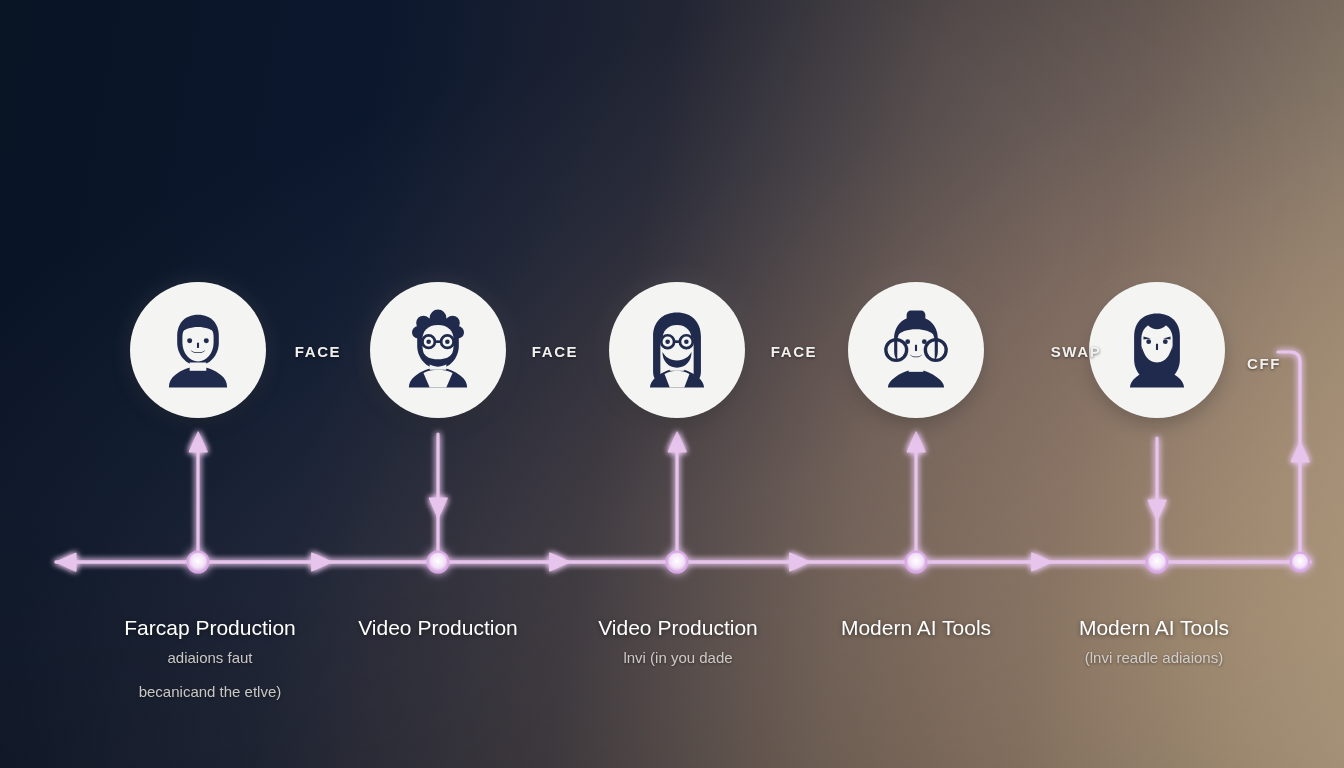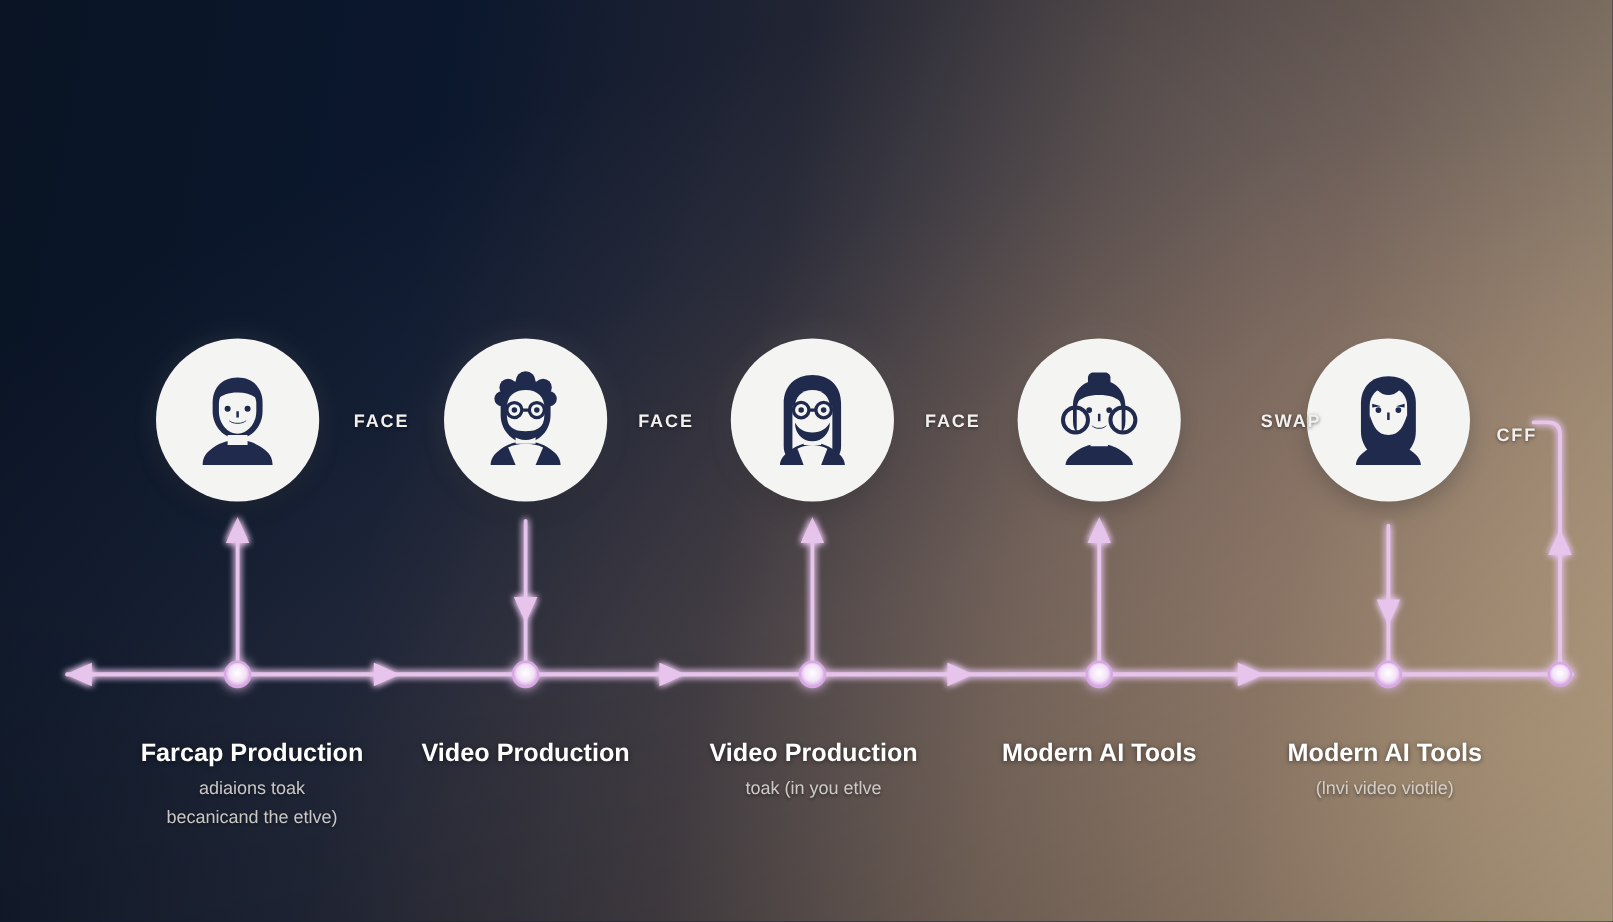--- a/index.html
+++ b/index.html
@@ -57,21 +57,21 @@
 
   
   .caption {
     position:absolute;
     transform: translateX(-50%);
     text-align:center;
     width:300px;
   }
   .caption .cap-title {
     font-size:21px;
-    font-weight:bold;
+    font-weight:normal;
     color:#ffffff;
     text-shadow: 0 1px 4px rgba(0,0,0,.5);
     line-height:1.25;
     white-space:nowrap;
   }
   .caption .cap-sub {
     margin-top:6px;
     font-size:15px;
     color:#d8d5d2;
     text-shadow: 0 1px 3px rgba(0,0,0,.5);
@@ -285,35 +285,35 @@
   </div>
 
   <div class="connector-label" style="left:318px; top:351px;">FACE</div>
   <div class="connector-label" style="left:555px; top:351px;">FACE</div>
   <div class="connector-label" style="left:794px; top:351px;">FACE</div>
   <div class="connector-label" style="left:1076px; top:351px;">SWAP</div>
   <div class="connector-label" style="left:1264px; top:363px;">CFF</div>
 
   <div class="caption" style="left:210px; top:615px;">
     <div class="cap-title">Farcap Production</div>
-    <div class="cap-sub">adiaions toak</div>
-    <div class="cap-sub" style="margin-top:2px;">becanicand the etlve)</div>
+    <div class="cap-sub">adiaions faut</div>
+    <div class="cap-sub" style="margin-top:12px;">becanicand the etlve)</div>
   </div>
 
   <div class="caption" style="left:438px; top:615px;">
     <div class="cap-title">Video Production</div>
   </div>
 
   <div class="caption" style="left:678px; top:615px;">
     <div class="cap-title">Video Production</div>
-    <div class="cap-sub">toak (in you etlve</div>
+    <div class="cap-sub">lnvi (in you dade</div>
   </div>
 
   <div class="caption" style="left:916px; top:615px;">
     <div class="cap-title">Modern AI Tools</div>
   </div>
 
   <div class="caption" style="left:1154px; top:615px;">
     <div class="cap-title">Modern AI Tools</div>
-    <div class="cap-sub">(lnvi video viotile)</div>
+    <div class="cap-sub">(lnvi readle adiaions)</div>
   </div>
 
 </div>
 
 </body></html>

